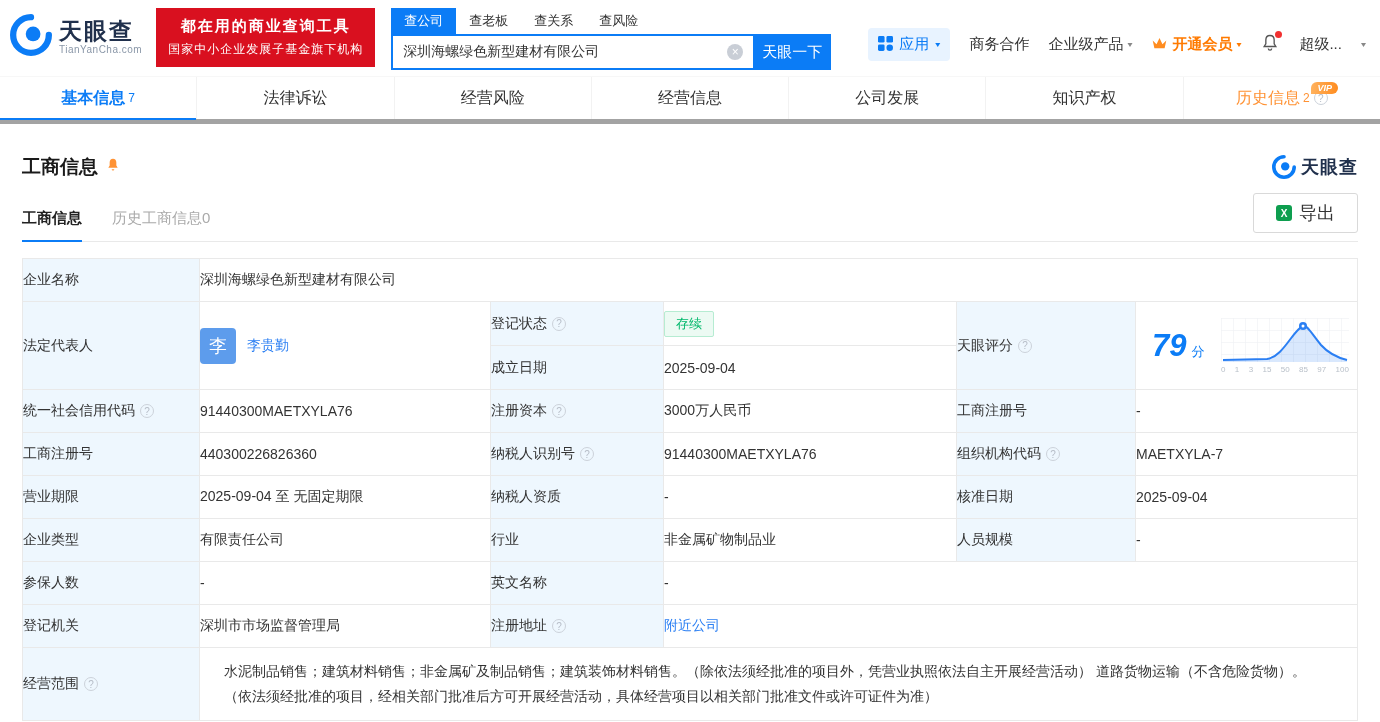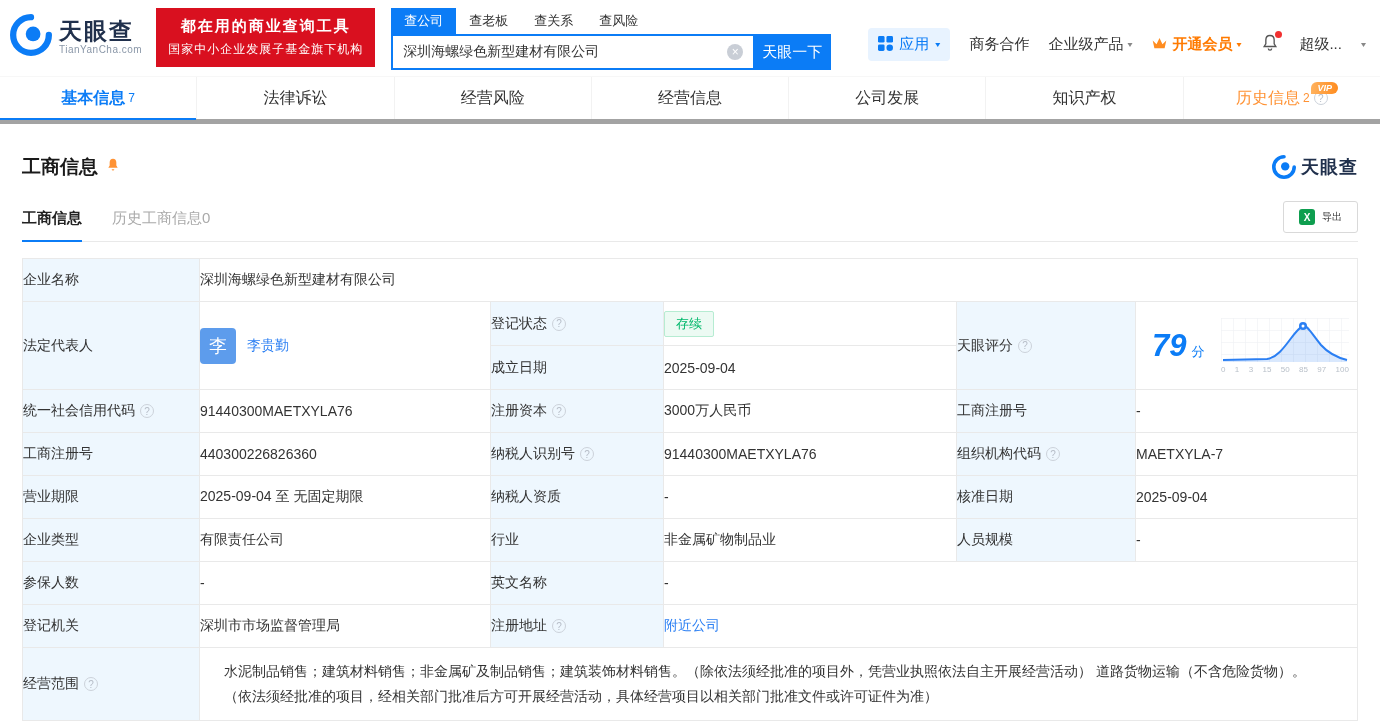--- a/index.html
+++ b/index.html
@@ -61,21 +61,21 @@
   .sec-title { font-size:19px; font-weight:700; color:#1a1a1a; }
   .brand { margin-left:auto; display:flex; align-items:center; gap:5px; }
   .brand-name { font-size:18px; font-weight:700; color:#20304c; letter-spacing:1px; }
 
   .subbar { display:flex; align-items:flex-end; border-bottom:1px solid #e9e9e9; margin-top:20px; height:42px; position:relative; }
   .subtab { margin-right:30px; padding-bottom:13px; font-size:15px; cursor:pointer; position:relative; }
   .subtab.active { color:#222; font-weight:700; }
   .subtab.active::after { content:""; position:absolute; left:0; bottom:-1px; width:100%; height:2px; background:#0b7cf6; }
   .subtab.inactive { color:#aaa; }
   .export-btn { position:absolute; right:0; bottom:8px; display:flex; align-items:center; gap:7px;
-      border:1px solid #d9d9d9; border-radius:3px; padding:7px 15px; font-size:10px; color:#333; background:#fff; cursor:pointer; }
+      border:1px solid #d9d9d9; border-radius:3px; padding:7px 22px; font-size:18px; color:#333; background:#fff; cursor:pointer; }
   .xls { width:16px; height:16px; background:#0e9e4f; border-radius:3px; color:#fff; font-size:10px;
       font-weight:700; display:flex; align-items:center; justify-content:center; }
   .xls::before { content:"X"; }
 
   
   .table { margin-top:16px; border:1px solid #e9e9e9; background:#e9e9e9; display:grid;
       grid-template-columns:176px 290px 172px 292px 178px 1fr;
       grid-template-rows:42px 43px 43px 42px 42px 42px 42px 42px 42px minmax(66px,auto);
       gap:1px; font-size:14px; }
   .c { background:#fff; display:flex; align-items:center; padding:0 0; gap:5px; }

